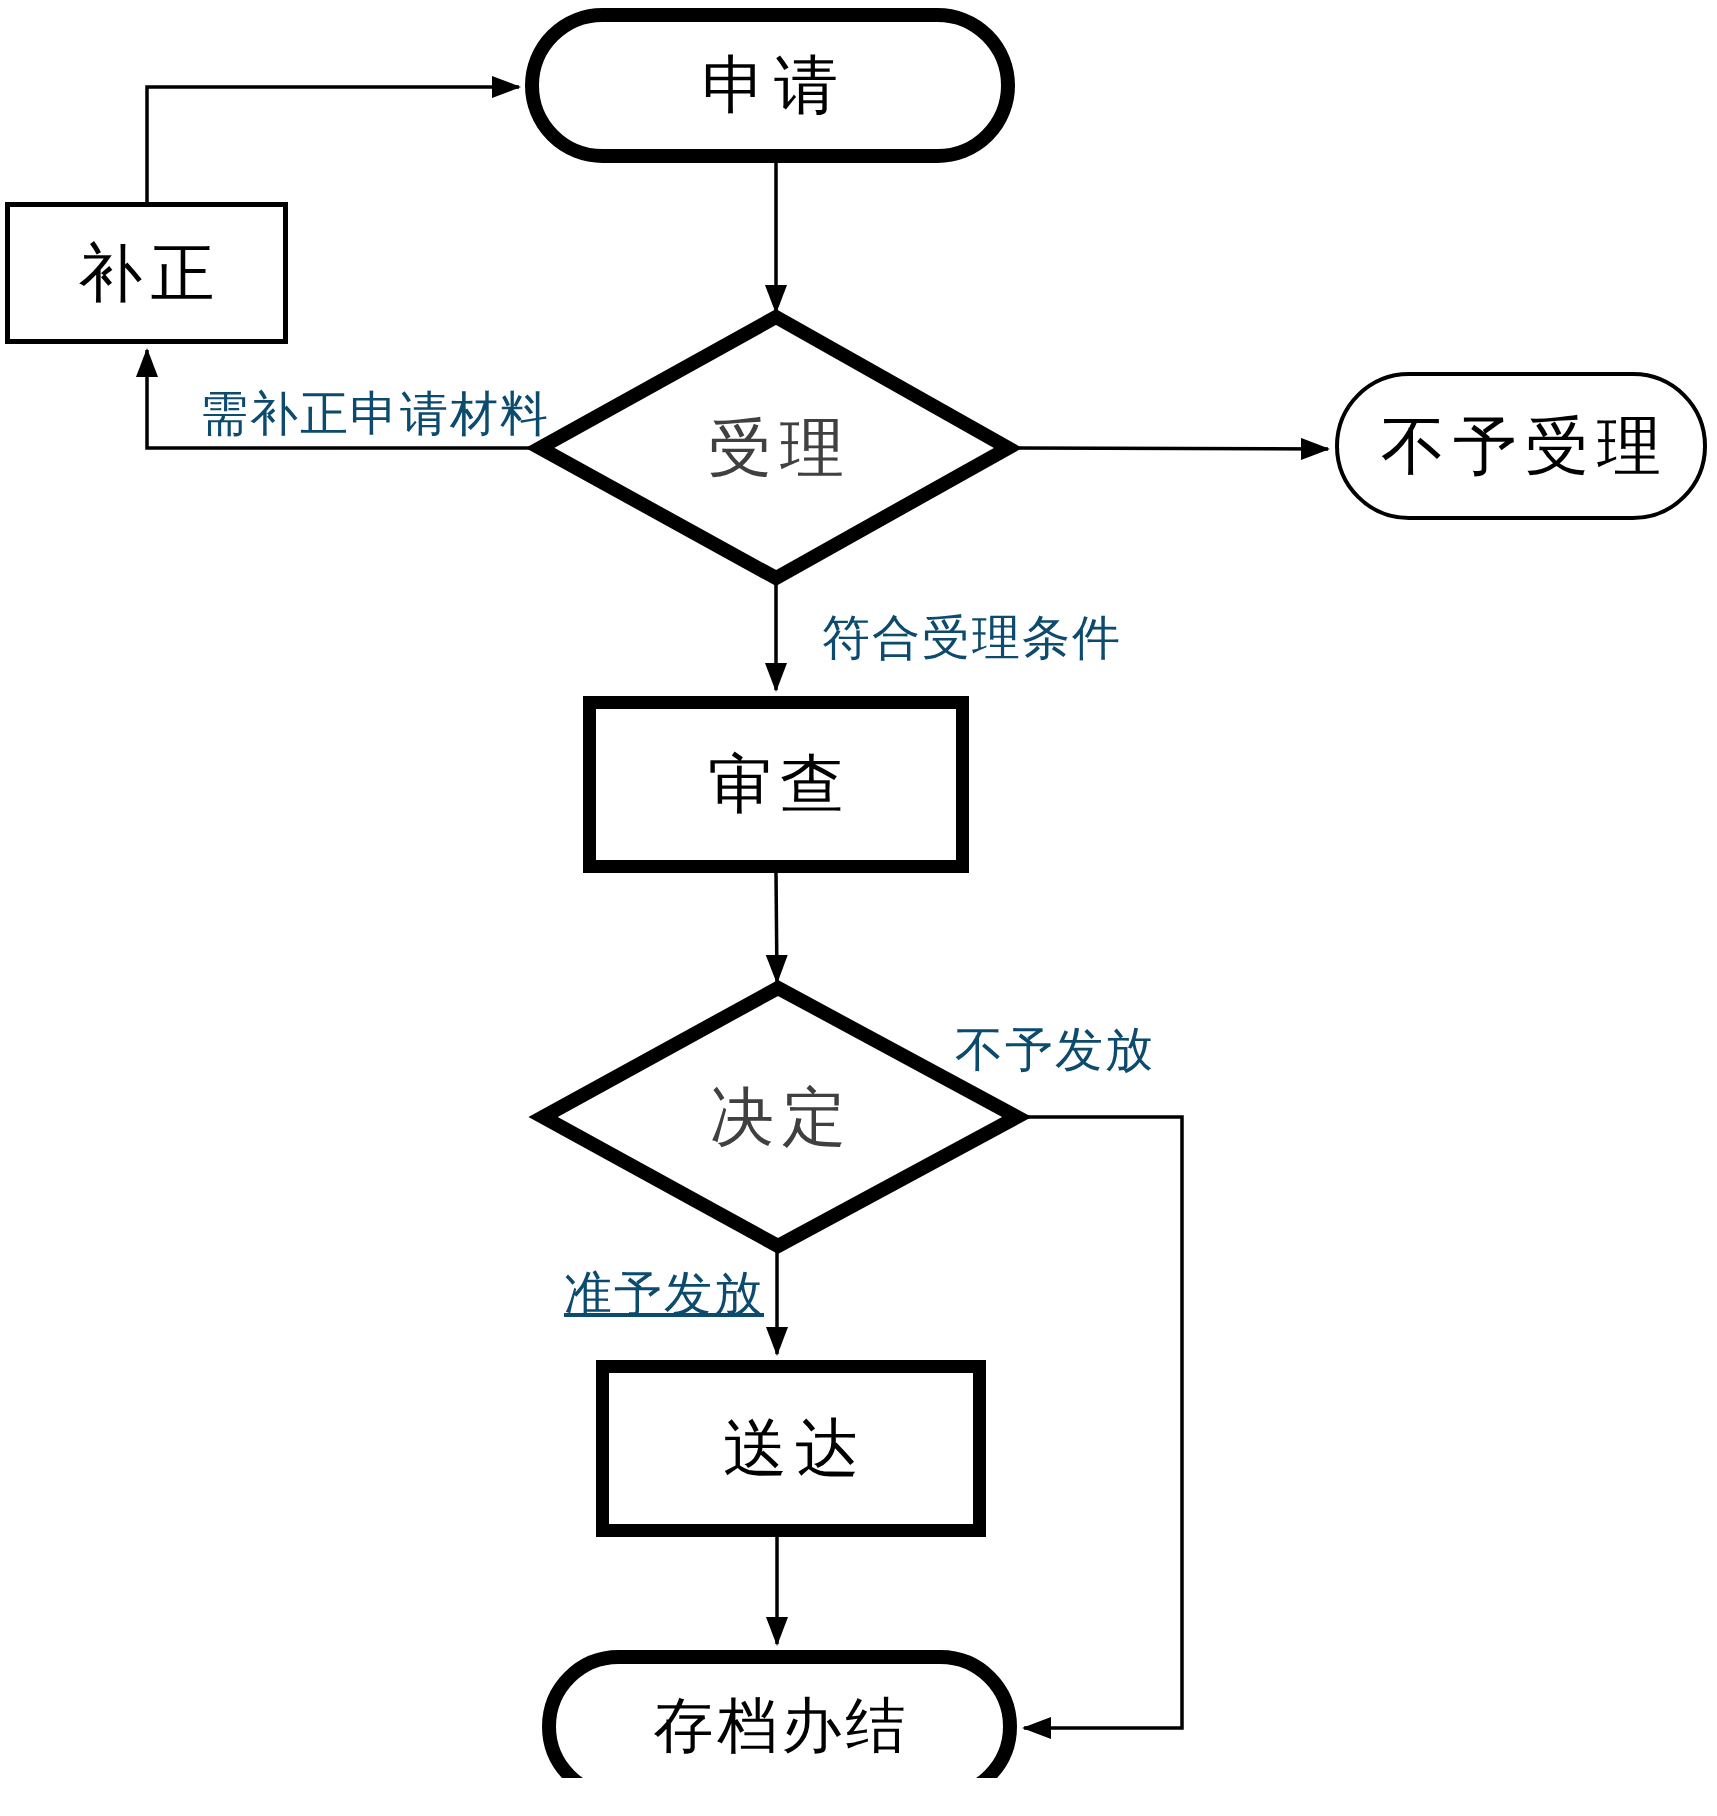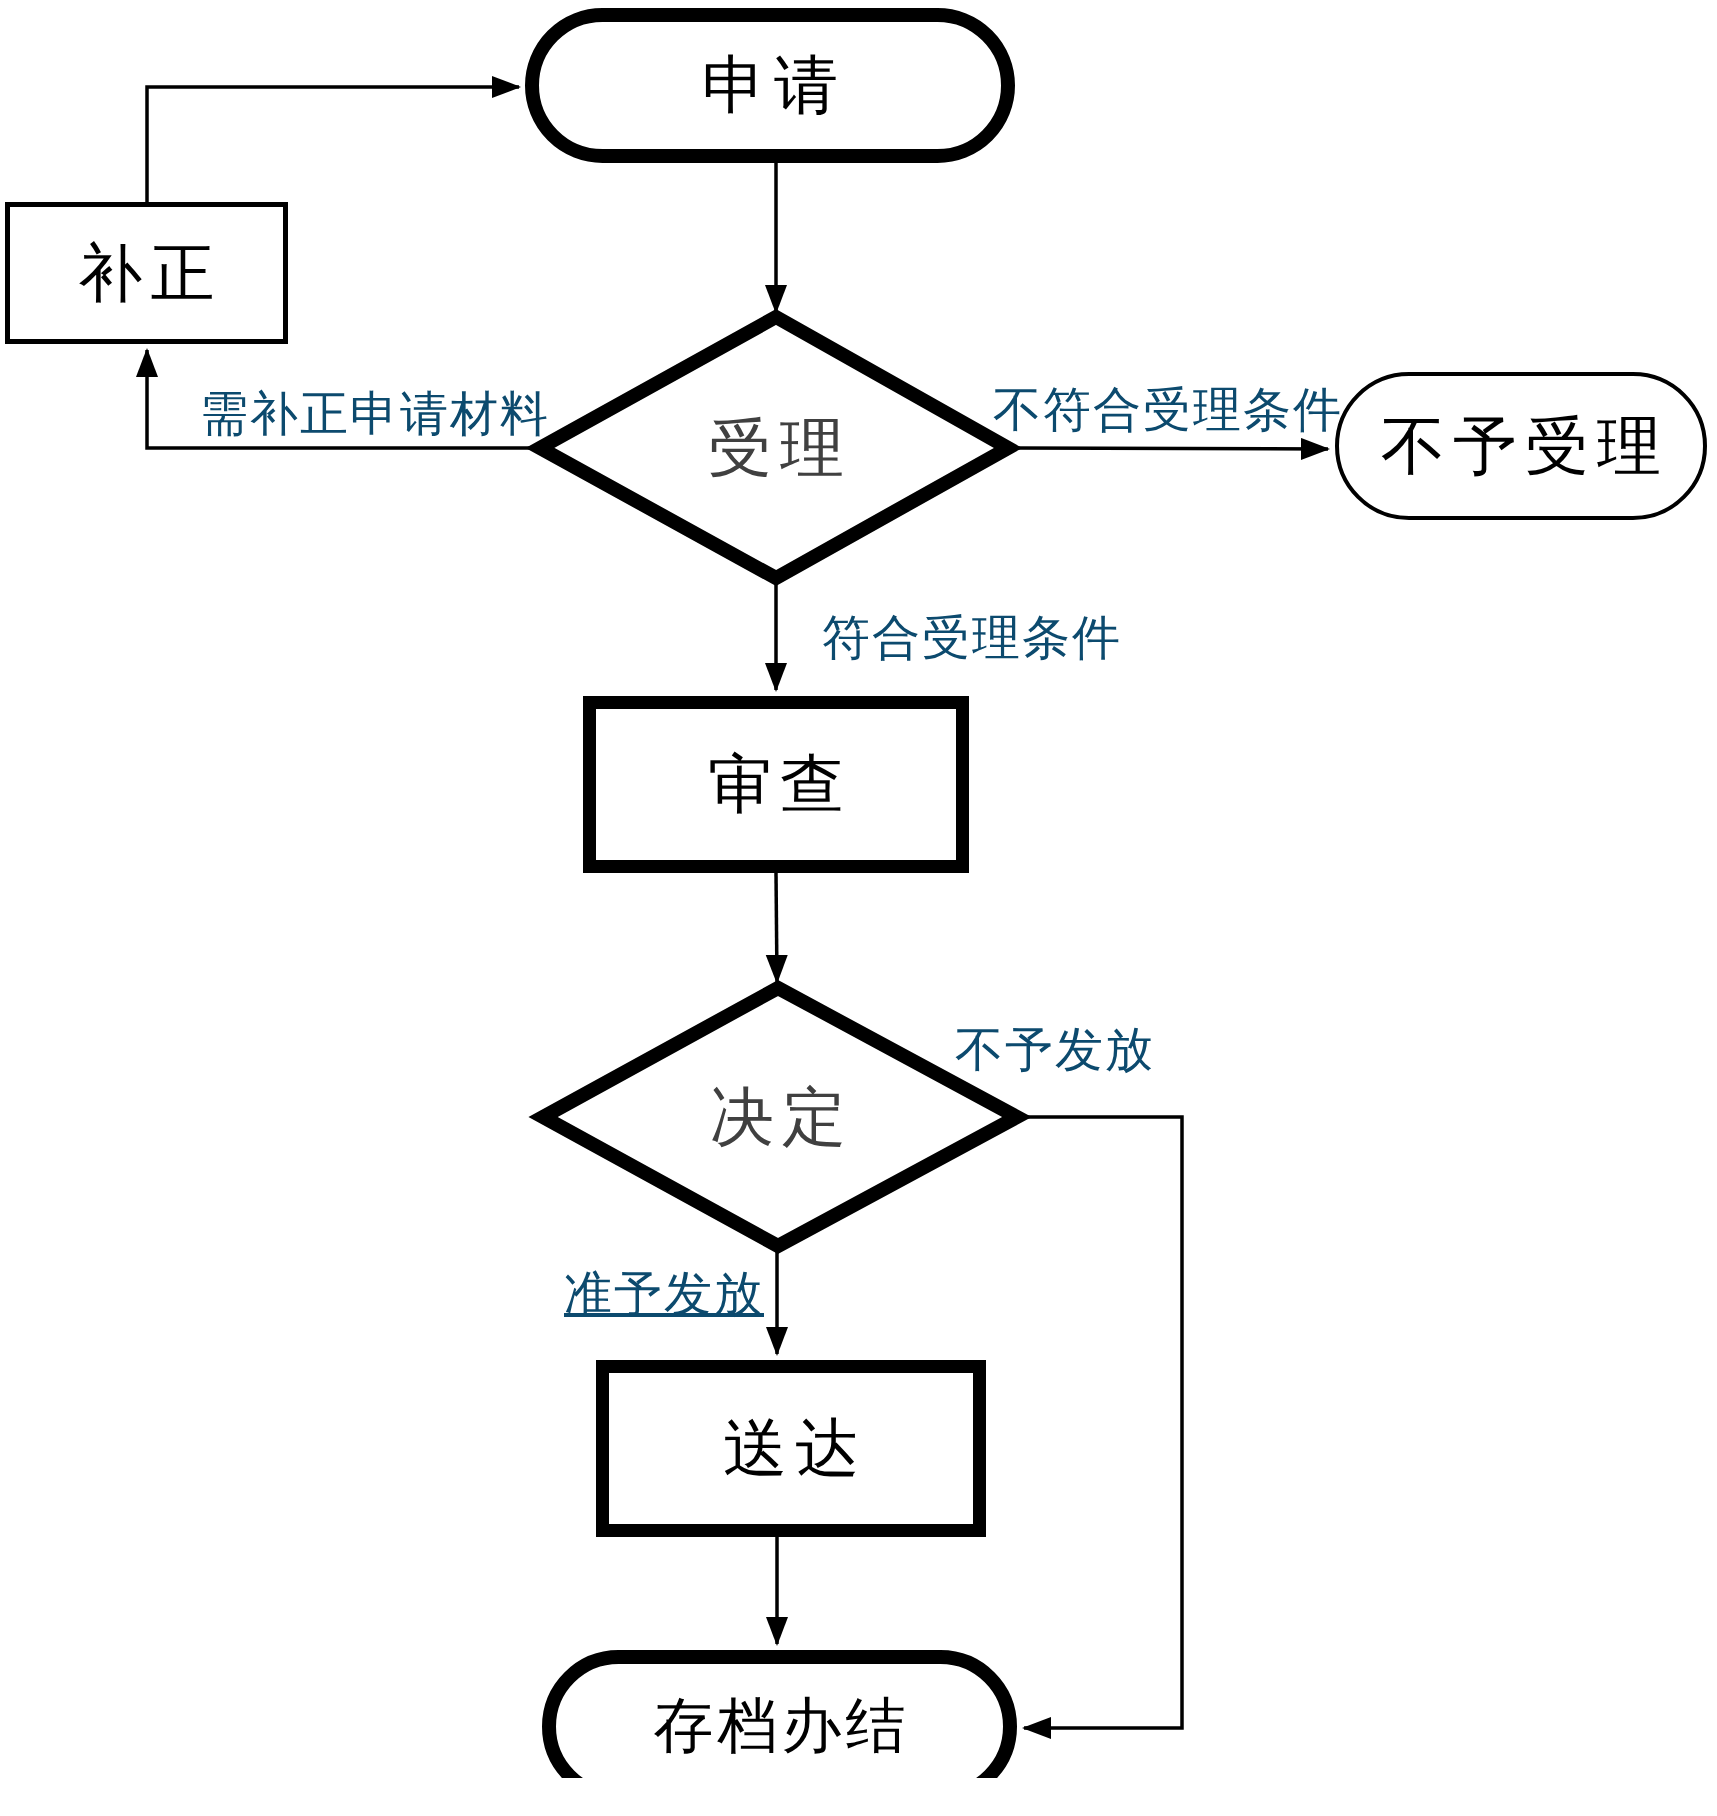--- a/index.html
+++ b/index.html
@@ -129,21 +129,20 @@
   <div class="node rect-thick" style="left:596px; top:1360px; width:390px; height:177px;">
     <span>送达</span>
   </div>
 
   <div class="node stadium-thick" style="left:542px; top:1650px; width:475px; height:153px; letter-spacing:4px; text-indent:4px; font-size:60px;">
     <span>存档办结</span>
   </div>
 
   <div class="edge-label" style="left:200px; top:382px;">需补正申请材料</div>
 
-  <div class="edge-label" style="left:993px; top:378px;">不符合受理条件</div>
 
   <div class="edge-label" style="left:822px; top:606px;text-align:right;">符合受理条件</div>
 
   <div class="edge-label" style="left:955px; top:1018px;">不予发放</div>
 
   <div class="edge-label" style="left:564px; top:1262px;text-decoration:underline;">准予发放</div>
 
 </div>
 
 </body></html>

